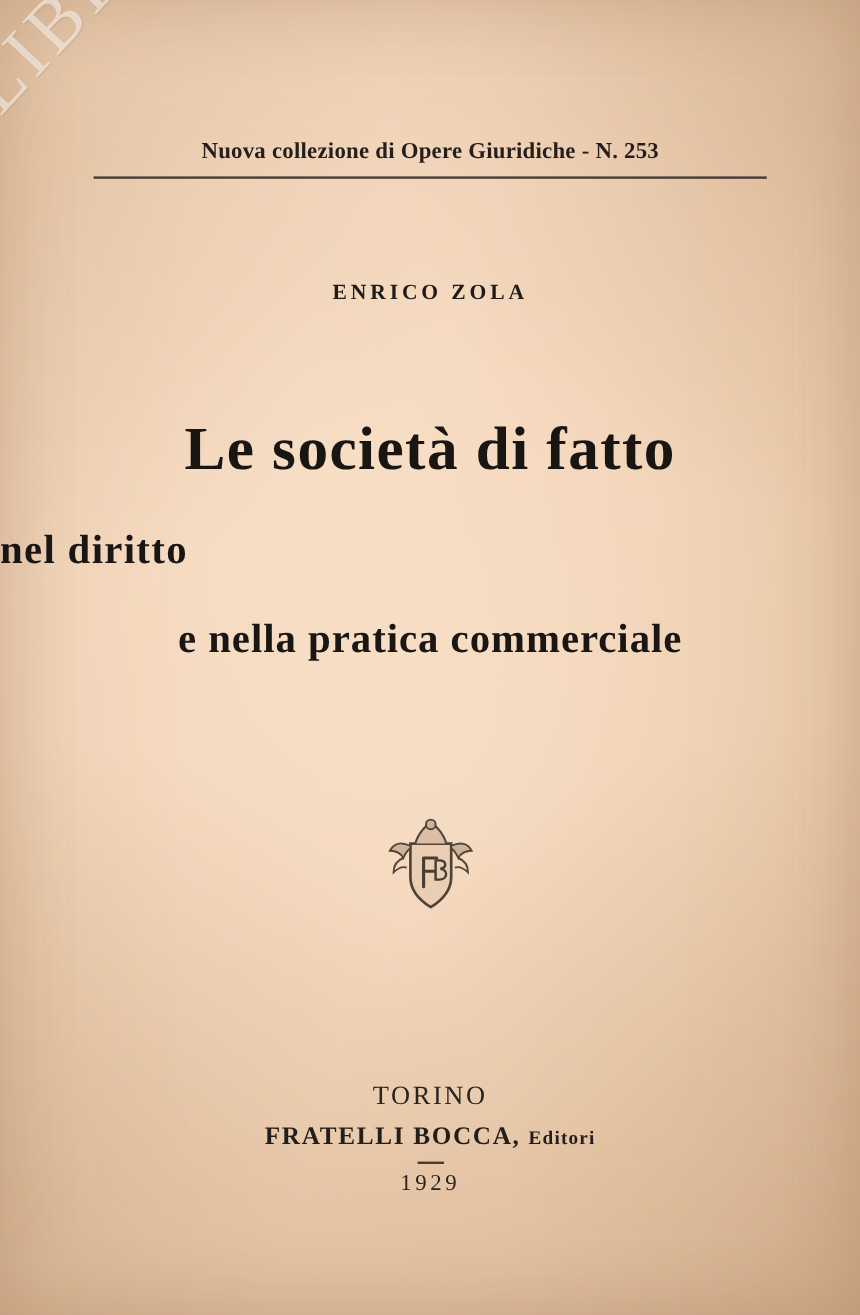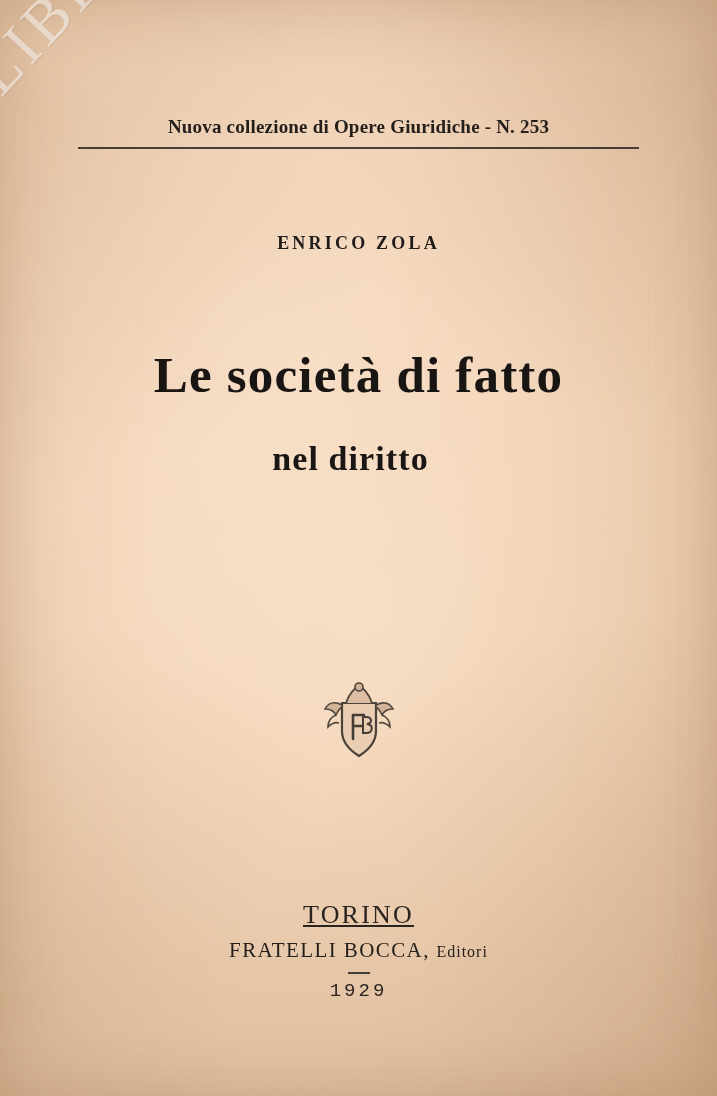--- a/index.html
+++ b/index.html
@@ -108,21 +108,20 @@
     font-weight: bold;
     font-size: 51px;
     letter-spacing: 1.2px;
     color: #181513;
   }
   .title-sub1 {
     position: absolute;
     top: 412px;
     left: 0;
     right: 16px;
-    text-align: center;
     font-family: "Liberation Serif", serif;
     font-weight: bold;
     font-size: 34px;
     letter-spacing: 1.1px;
     color: #191614;
   }
   .title-sub2 {
     position: absolute;
     top: 486px;
     left: 0;
@@ -163,47 +162,46 @@
   
   .imprint {
     position: absolute;
     top: 872px;
     left: 0;
     right: 0;
     text-align: center;
   }
   .imprint .city {
     font-family: "Liberation Serif", serif;
-    font-size: 26px;
+    font-size: 22px;
     font-weight: normal;
     letter-spacing: 2.2px;
     color: #2a2420;
-    text-decoration: underline;
   }
   .imprint .house {
     margin-top: 8px;
     font-family: "Liberation Serif", serif;
     font-size: 21px;
-    font-weight: normal;
+    font-weight: bold;
     letter-spacing: 1.4px;
     color: #231e1a;
   }
   .imprint .house .small {
     font-size: 16px;
     letter-spacing: 1px;
   }
   .imprint .dash {
     margin: 9px auto 6px auto;
     width: 22px;
     height: 2px;
     background: #2a2420;
     opacity: .85;
   }
   .imprint .year {
-    font-family: Liberation Mono, monospace;
+    font-family: Liberation Serif, serif;
     font-size: 19px;
     letter-spacing: 3px;
     color: #2a2420;
   }
 
   
   .watermark {
     position: absolute;
     z-index: 5;
     left: -40px;
@@ -232,20 +230,21 @@
       <div class="series-rule"></div>
       <span class="series-text">Nuova collezione di Opere Giuridiche - N. 253</span>
     </div>
 
     <div class="author">ENRICO ZOLA</div>
 
     <div class="title-main">Le società di fatto</div>
 
     <div class="title-sub1">nel diritto</div>
 
+    <div class="title-sub2">e nella pratica commerciale</div>
 
 
     <div class="device">
       <svg viewBox="0 0 86 92" width="86" height="92" aria-hidden="true">
         <g fill="none" stroke="#3a322b" stroke-width="2">
 
           <path d="M26 30 L60 30 L60 58 C60 70 51 78 43 83 C35 78 26 70 26 58 Z" fill="#e8cdb2" stroke="#362e27" stroke-width="2.2"></path>
 
           <path d="M26 32 C18 28 12 30 9 36 C14 36 18 38 20 42 C22 38 24 35 26 34 Z" fill="#cdae92" stroke="#3a322b" stroke-width="1.6"></path>
           <path d="M20 42 C15 44 12 48 12 54 C16 50 20 49 23 50" stroke="#3a322b" stroke-width="1.6" fill="none"></path>

